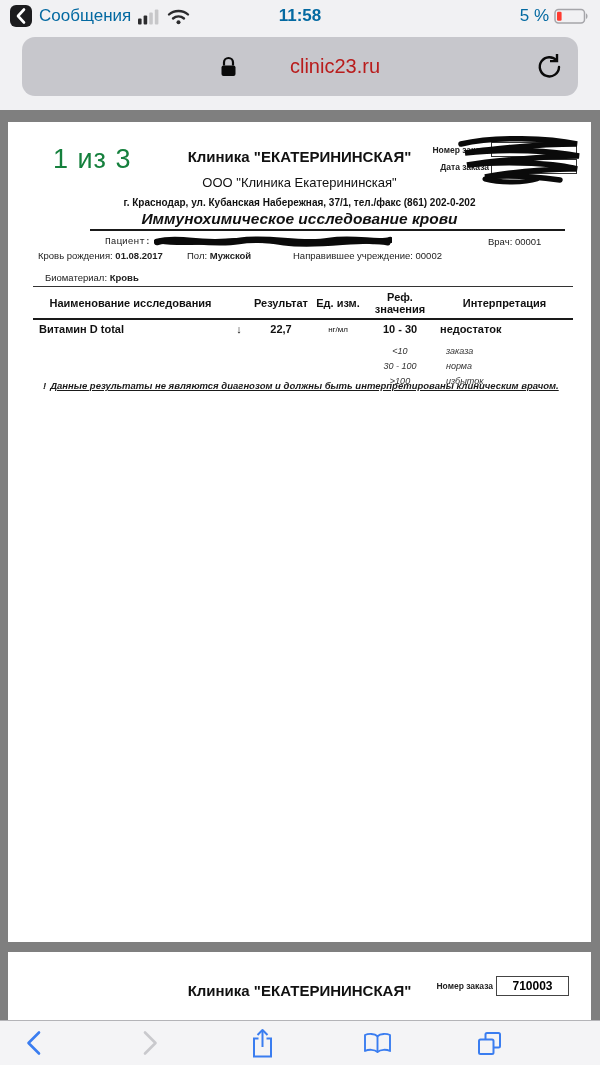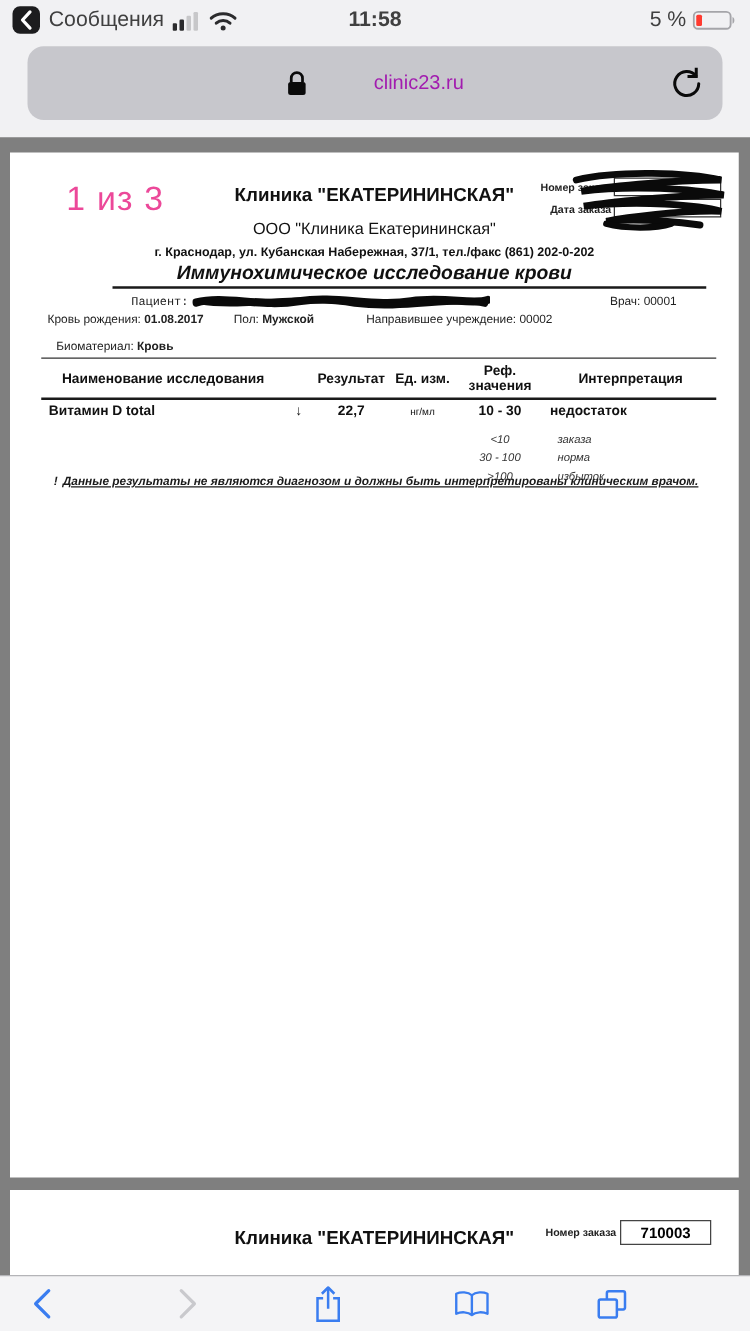--- a/index.html
+++ b/index.html
@@ -6,21 +6,21 @@
   body { background:#444; font-family:"Liberation Sans", sans-serif; }
   .screen {
     position:relative; width:600px; height:1065px; overflow:hidden;
     background:#7f7f7f; margin:0 auto;
   }
 
   
   .status-bar {
     position:absolute; top:0; left:0; width:600px; height:32px;
     background:#f1f1f3; display:flex; align-items:center; padding:0 10px;
-    font-size:17px; color:#404040;
+    font-size:17px; color:#0369a1;
   }
   .sb-left { display:flex; align-items:center; gap:7px; }
   .back-badge {
     width:22px; height:22px; background:#1c1c1e; border-radius:6px;
     display:flex; align-items:center; justify-content:center; cursor:pointer;
   }
   .sb-app { font-size:17px; }
   .sb-time {
     position:absolute; left:0; right:0; text-align:center;
     font-size:17px; font-weight:bold; pointer-events:none;
@@ -31,34 +31,34 @@
   .url-section {
     position:absolute; top:32px; left:0; width:600px; height:78px;
     background:#f1f1f3;
   }
   .url-pill {
     position:absolute; left:22px; right:22px; top:5px; height:59px;
     background:#c7c7cc; border-radius:13px;
     display:flex; align-items:center; justify-content:center; gap:10px;
     cursor:pointer;
   }
-  .url-domain { font-size:16px; color:#a21caf;margin-left:43px; }
+  .url-domain { font-size:20px; color:#b91c1c;margin-left:43px; }
   .reload-btn {
     position:absolute; right:16px; top:50%; transform:translateY(-50%);
     background:none; border:none; cursor:pointer; display:flex;
   }
 
   
   .pdf-viewport { position:absolute; top:110px; left:0; width:600px; height:910px; background:#7f7f7f; }
   .page { position:absolute; left:8px; right:9px; background:#ffffff; }
   .page1 { top:12px; height:820px; }
   .page2 { top:842px; height:68px; }
 
   .page-indicator {
-    position:absolute; left:45px; top:22px; font-size:27px; color:#ec4899;
+    position:absolute; left:45px; top:22px; font-size:27px; color:#15803d;
     letter-spacing:1px;
   }
 
   .doc-header { position:absolute; left:90px; right:90px; top:26px; text-align:center; color:#111; }
   .clinic-name   { font-size:15px; font-weight:bold; margin-bottom:10px; }
   .clinic-legal  { font-size:13px; margin-bottom:7px; }
   .clinic-addr   { font-size:10px; font-weight:bold; margin-bottom:2px; }
   .report-title  { font-size:15.5px; font-weight:bold; font-style:italic; }
 
   .order-block { position:absolute; right:14px; top:20px; }

